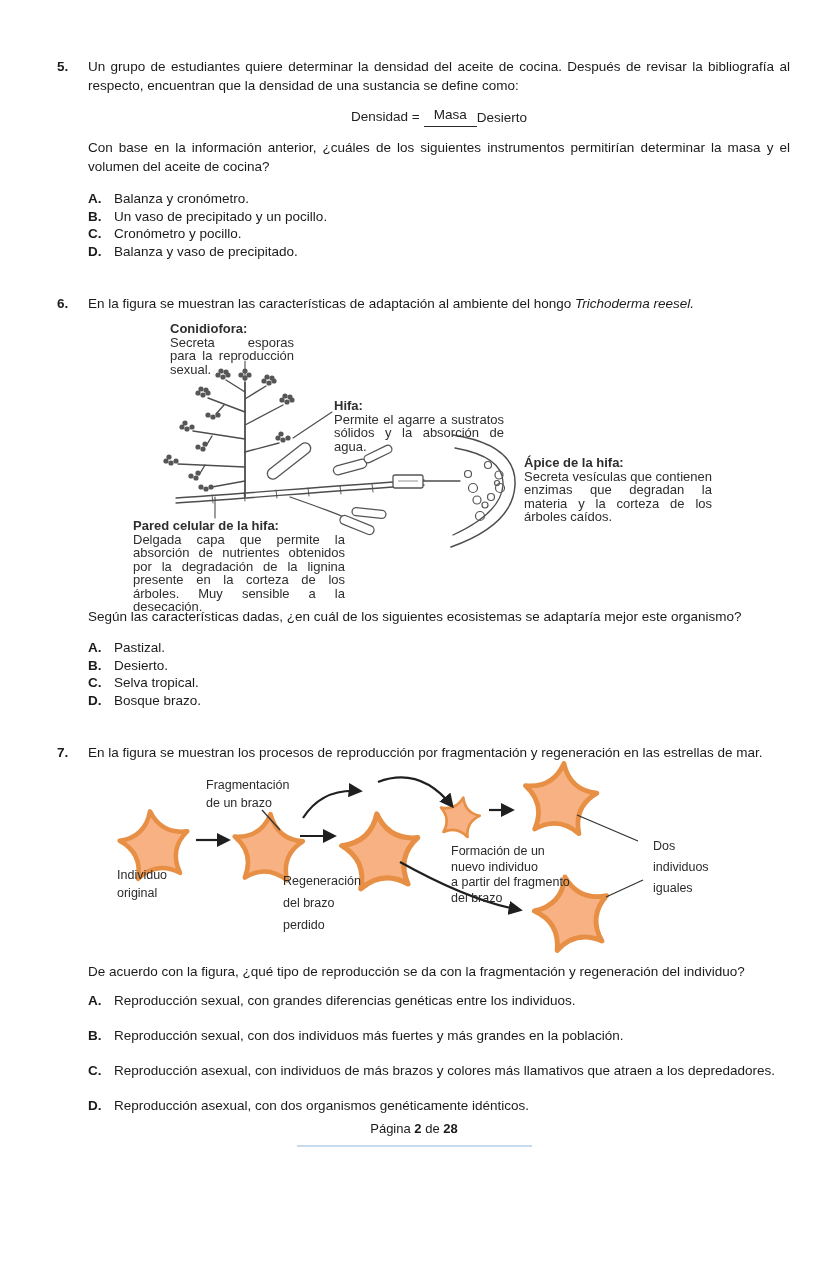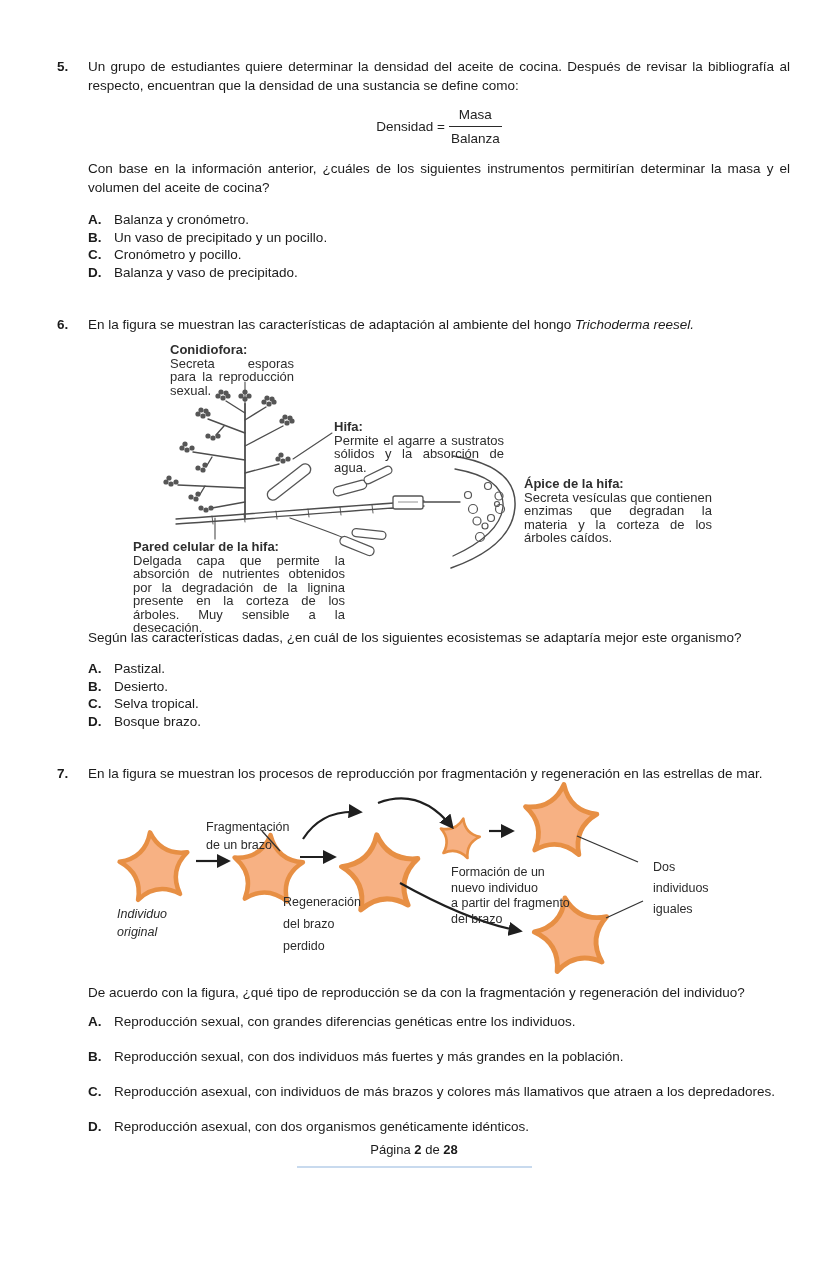--- a/index.html
+++ b/index.html
@@ -7,21 +7,21 @@
   .page{position:relative;width:828px;height:1266px;background:#fff;}
   .q{display:grid;grid-template-columns:31px 1fr;padding:0 38px 0 57px;box-sizing:border-box;}
   .qnum{font-weight:bold;font-size:13.5px;line-height:19px;}
   .qbody{font-size:13.5px;line-height:19px;min-width:0;}
   .para{margin:0;text-align:justify;}
   .q5{padding-top:57px;}
   .q6{margin-top:34px;}
   .q7{margin-top:34px;}
 
   .formula{display:flex;align-items:center;justify-content:center;gap:4px;margin:10px 0 11px;font-size:13.5px;color:#222;}
-  .frac{display:inline-flex;flex-direction:column;align-items:center;}
+  .frac{display:inline-flex;flex-direction:row;align-items:center;}
   .frac .num{padding:0 10px 2px;border-bottom:1.4px solid #2a2a2a;}
   .frac .den{padding-top:2px;}
 
   .opts{margin-top:14px;}
   .opt{display:grid;grid-template-columns:26px 1fr;font-size:13.5px;line-height:17.5px;}
   .opt .letter{font-weight:bold;}
   .opts-spaced .opt{line-height:19px;margin-bottom:16px;text-align:justify;}
   .opts-spaced .opt:last-child{margin-bottom:0;}
 
   .fig{position:relative;width:702px;}
@@ -48,21 +48,21 @@
 <div class="page">
 
   <section class="q q5">
     <div class="qnum">5.</div>
     <div class="qbody">
       <p class="para">Un grupo de estudiantes quiere determinar la densidad del aceite de cocina. Después de revisar la bibliografía al respecto, encuentran que la densidad de una sustancia se define como:</p>
       <div class="formula">
         <span>Densidad =</span>
         <span class="frac">
           <span class="num">Masa</span>
-          <span class="den">Balanza</span>
+          <span class="den">Desierto</span>
         </span>
       </div>
       <p class="para question">Con base en la información anterior, ¿cuáles de los siguientes instrumentos permitirían determinar la masa y el volumen del aceite de cocina?</p>
       <div class="opts">
         <div class="opt">
           <span class="letter">A.</span>
           <span class="text">Balanza y cronómetro.</span>
         </div>
         <div class="opt">
           <span class="letter">B.</span>
@@ -285,23 +285,23 @@
             <path d="M489,864 H512" marker-end="url(#ah)"></path>
             <path d="M400,916 Q470,955 520,964" marker-end="url(#ah)"></path>
           </g>
 
           <g fill="none" stroke="#333333" stroke-width="1.3">
             <path d="M262,864 L280,884"></path>
             <path d="M577,869 L638,895"></path>
             <path d="M606,951 L643,934"></path>
           </g>
         </svg>
-        <div class="f7label" style="left:118px;top:23px;line-height:18px;">Fragmentación
+        <div class="f7label" style="left:118px;top:2px;line-height:18px;">Fragmentación
 de un brazo</div>
-        <div class="f7label" style="left:29px;top:110px;line-height:18px;font-style:italic;">Individuo
+        <div class="f7label" style="left:29px;top:92px;line-height:18px;">Individuo
 original</div>
         <div class="f7label" style="left:195px;top:96px;line-height:22px;">Regeneración
 del brazo
 perdido</div>
         <div class="f7label" style="left:363px;top:58px;line-height:15.5px;margin-top:12px;">Formación de un
 nuevo individuo
 a partir del fragmento
 del brazo</div>
         <div class="f7label" style="left:565px;top:62px;line-height:21px;">Dos
 individuos

